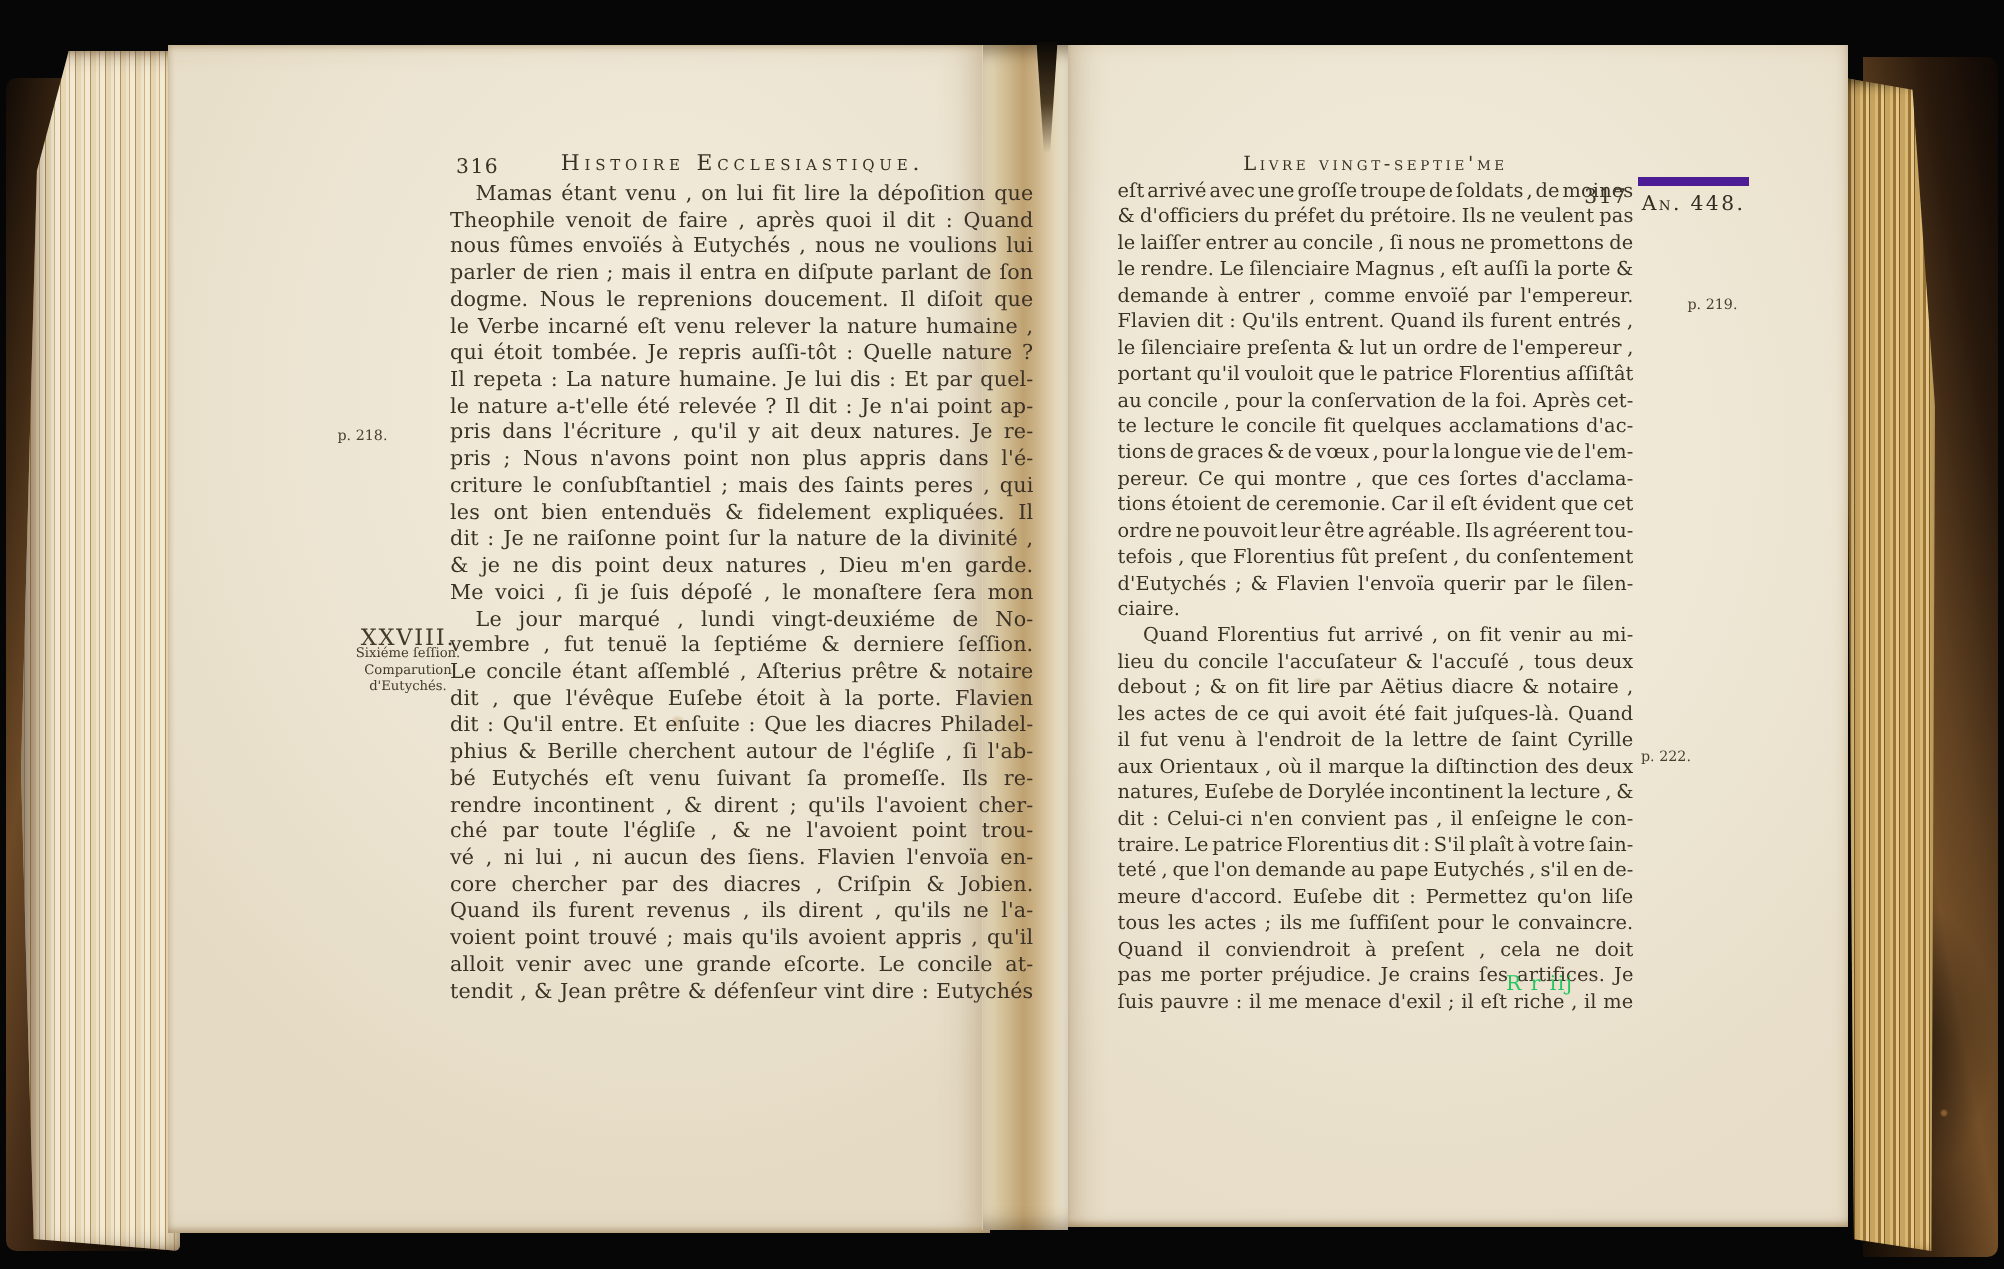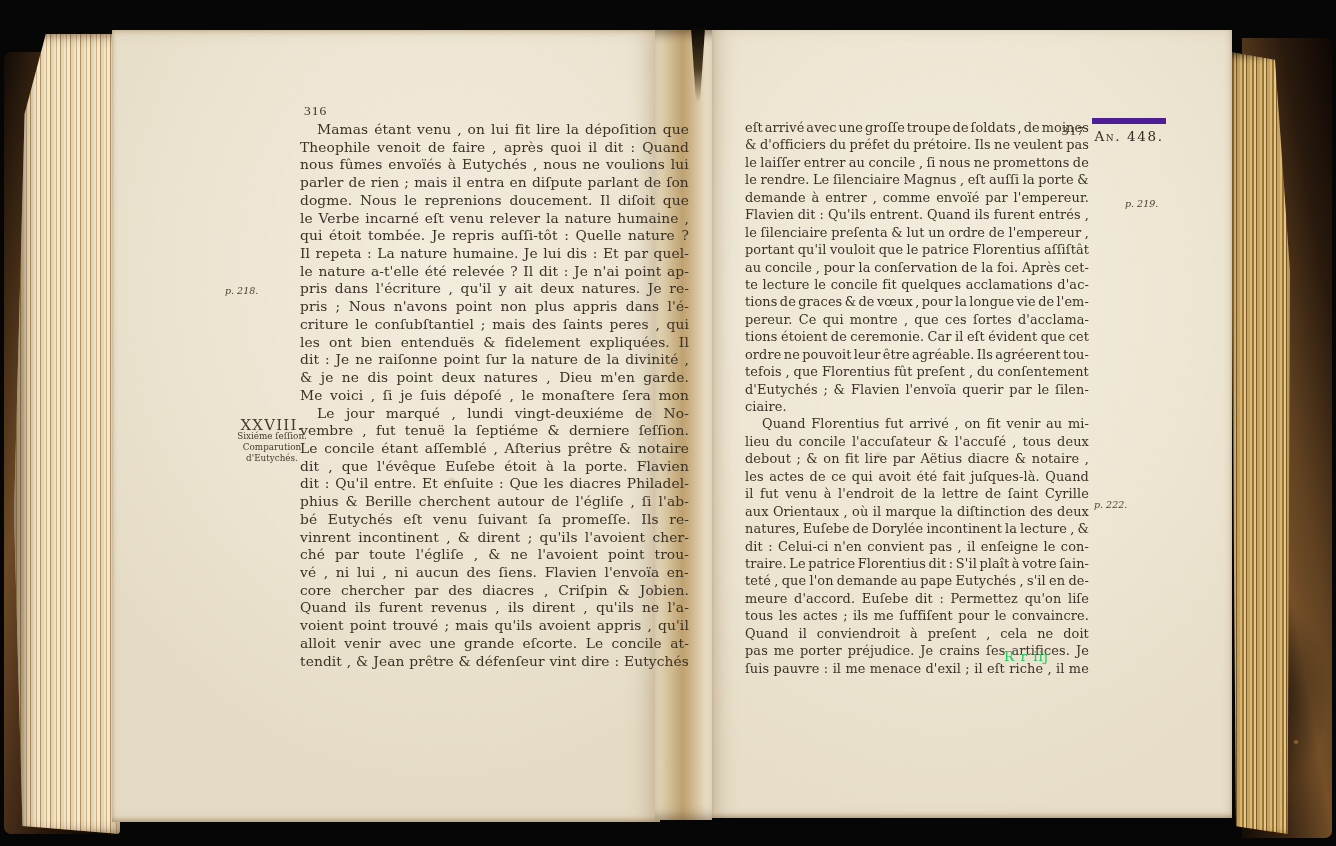--- a/index.html
+++ b/index.html
@@ -45,40 +45,40 @@
       radial-gradient(circle 4px at 60% 88%, #8a6230 0 1px, transparent 3px),
       radial-gradient(ellipse 80px 140px at 40% 82%, rgba(0,0,0,.5), transparent 65%),
       linear-gradient(260deg,#0d0704 0%,#2a1a0d 22%,#5d3f20 45%,#744f28 60%,#3a2512 80%,#140c06 100%);}
   .fore-edge-right{left:1230px;top:52px;width:60px;height:782px;
     background:repeating-linear-gradient(90deg,#d9b873 0 2px,#9a7436 2px 4px,#e6c988 4px 6px,#7c5a28 6px 7px,#c6a45f 7px 10px);
     clip-path:polygon(0 0,75% 1%,100% 28%,96% 100%,10% 99%);
     box-shadow:inset 0 8px 10px -5px rgba(0,0,0,.6), inset 4px 0 6px rgba(80,50,15,.5);}
   .running-header{top:101px;height:20px;font-variant:small-caps;color:#3a3026;}
   .lp-header{left:300px;width:390px;}
   .rp-header{left:745px;width:344px;}
-  .page-num{font-size:13.5px;letter-spacing:1px;color:#3b3126;font-family:Liberation Serif, serif;}
+  .page-num{font-size:13.5px;letter-spacing:1px;color:#3b3126;}
   .lp-header .page-num{left:4px;top:2px;}
   .rp-header .page-num{right:4px;top:2px;margin-top:20px;}
   .run-title{left:0;right:0;text-align:center;}
   .lp-header .run-title{font-size:14.5px;letter-spacing:3.2px;top:0;}
   .rp-header .run-title{font-size:13px;letter-spacing:2.4px;top:1px;}
 
   .textcol{color:#3b3126;letter-spacing:.1px;}
   .leftcol{left:300px;top:121px;width:389px;--lh:17.72px;font-size:13.8px;}
   .rightcol{left:745px;top:120px;width:344px;--lh:17.45px;font-size:12.9px;}
   .textcol .paragraph{position:static;}
   .textcol .line{position:static;height:var(--lh);overflow:hidden;}
   .textcol .line.just{display:flex;justify-content:space-between;}
   .textcol .line.just span{position:static;white-space:pre;}
   .textcol .line.indent{padding-left:17px;}
 
   .sig{left:745px;top:648px;width:344px;text-align:right;padding-right:40px;
        font-size:13.5px;color:#22c55e;letter-spacing:1px;}
 
-  .p-note{font-style:italic;font-size:9.5px;color:#493d2e;}
+  .p-note{font-size:9.5px;color:#493d2e;}
   .note-218{left:225px;top:285px;}
   .note-219{left:1125px;top:198px;}
   .note-222{left:1094px;top:499px;}
   .sec-note{left:231px;top:420px;width:82px;font-size:8.8px;line-height:11px;
             color:#44392b;text-align:center;}
   .sec-note div{position:static;}
   .sec-note div:first-child{font-size:15px;letter-spacing:1.2px;}
   .year-note{left:1092px;top:118px;width:74px;font-variant:small-caps;font-size:13.5px;
              letter-spacing:1.6px;color:#332a20;border-top:6px solid #4c1d95;
              padding-top:4px;text-align:center;}
@@ -92,20 +92,21 @@
   <div class="fore-edge-left"></div>
   <div class="cover-right"></div>
   <div class="fore-edge-right"></div>
   <div class="page-left"></div>
   <div class="gutter"></div>
   <div class="page-right"></div>
   <div class="gutter-notch"></div>
 
   <div class="running-header lp-header">
     <span class="page-num">316</span>
+    <span class="run-title">Histoire Ecclesiastique.</span>
   </div>
   <div class="p-note note-218">p. 218.</div>
   <div class="sec-note">
       <div>XXVIII.</div>
       <div>Sixiéme ſeſſion.</div>
       <div>Comparution</div>
       <div>d'Eutychés.</div>
     </div>
   <div class="textcol leftcol">
       <div class="paragraph">
@@ -390,21 +391,21 @@
           <span>Eutychés</span>
           <span>eſt</span>
           <span>venu</span>
           <span>ſuivant</span>
           <span>ſa</span>
           <span>promeſſe.</span>
           <span>Ils</span>
           <span>re-</span>
         </div>
         <div class="line just">
-          <span>vinrent</span>
+          <span>rendre</span>
           <span>incontinent</span>
           <span>,</span>
           <span>&amp;</span>
           <span>dirent</span>
           <span>;</span>
           <span>qu'ils</span>
           <span>l'avoient</span>
           <span>cher-</span>
         </div>
         <div class="line just">
@@ -490,20 +491,21 @@
           <span>défenſeur</span>
           <span>vint</span>
           <span>dire</span>
           <span>:</span>
           <span>Eutychés</span>
         </div>
       </div>
     </div>
 
   <div class="running-header rp-header">
+    <span class="run-title">Livre vingt-septie'me</span>
     <span class="page-num">317</span>
   </div>
   <div class="year-note">An. 448.</div>
   <div class="p-note note-219">p. 219.</div>
   <div class="p-note note-222">p. 222.</div>
   <div class="textcol rightcol">
       <div class="paragraph">
         <div class="line just">
           <span>eſt</span>
           <span>arrivé</span>

